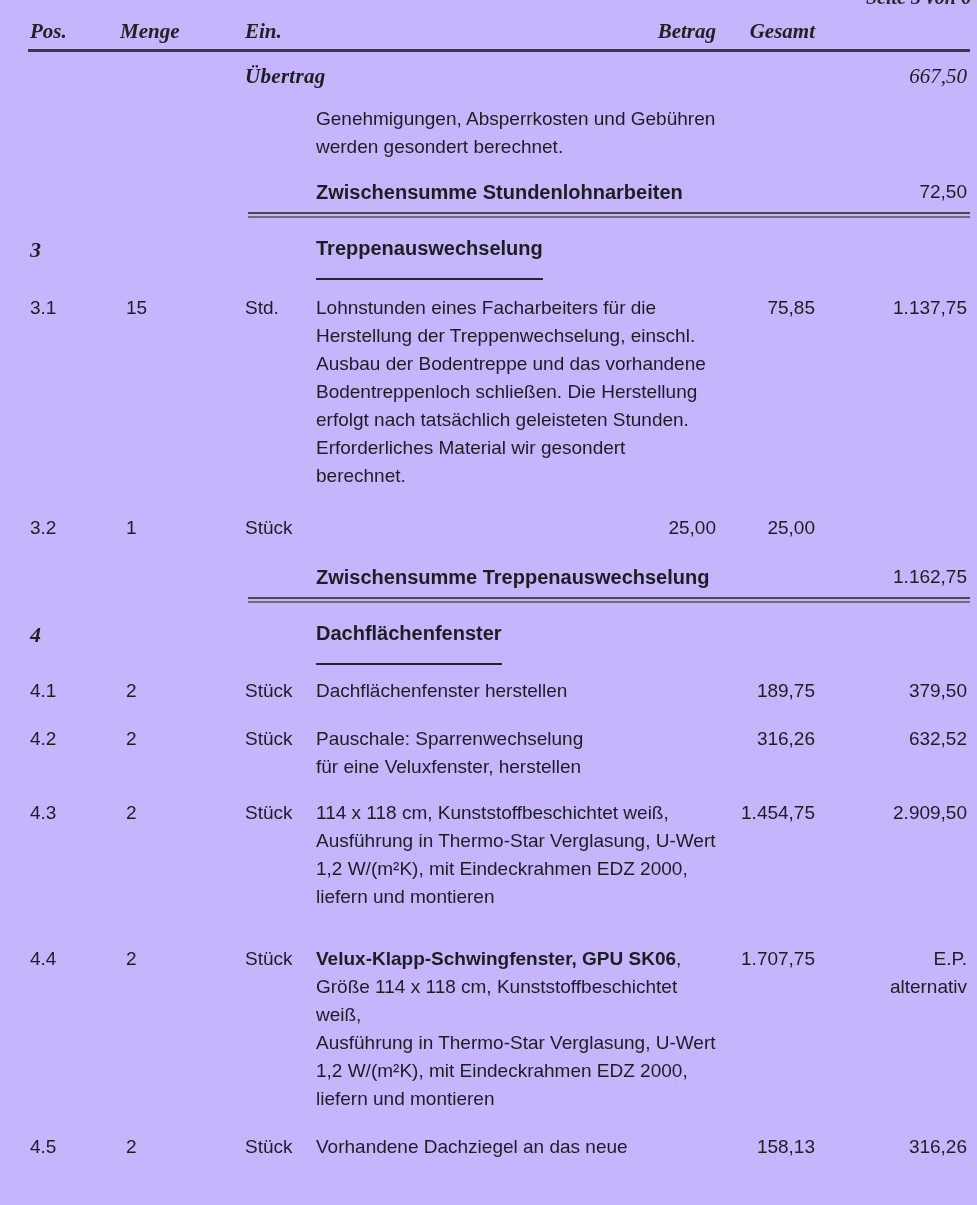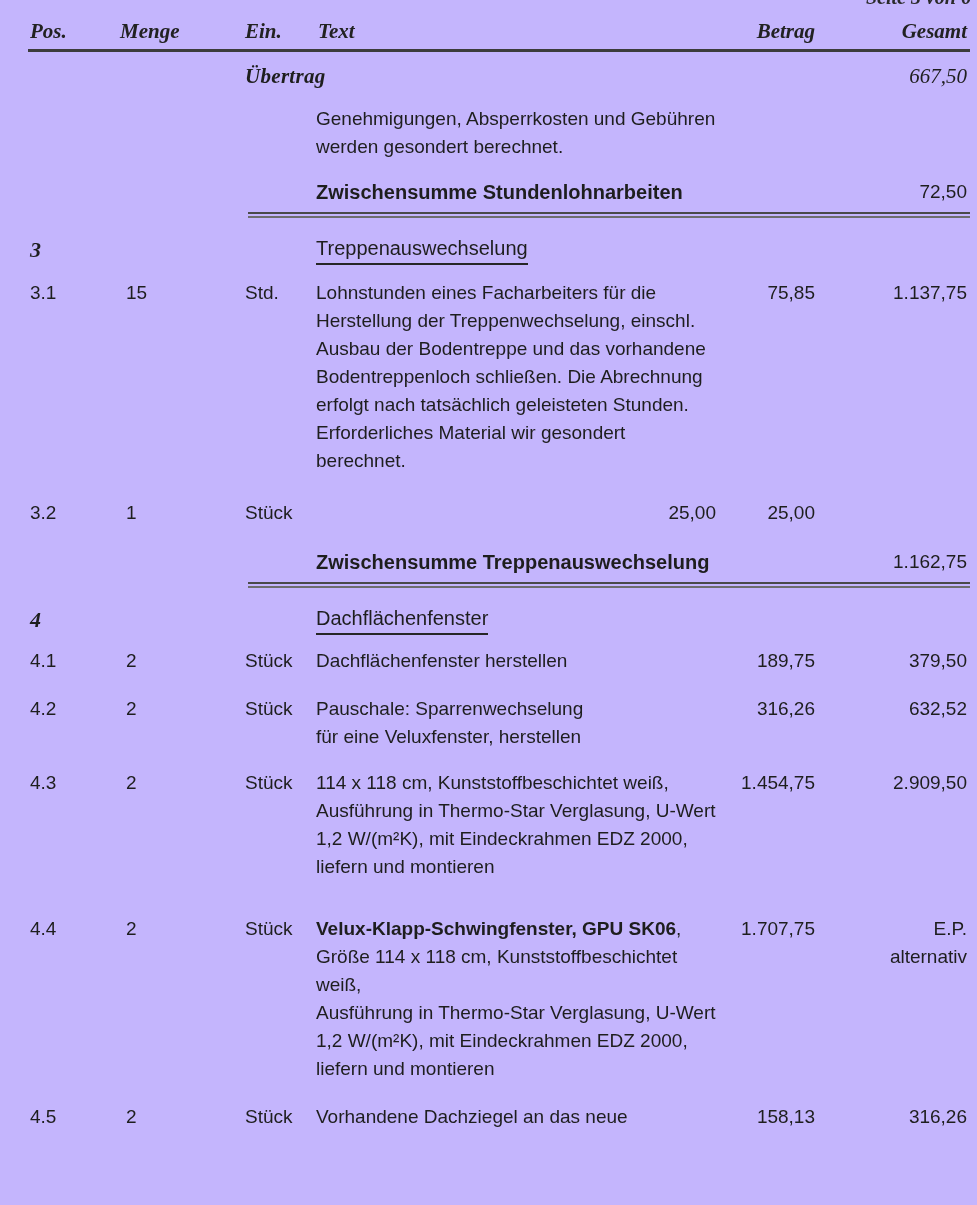--- a/index.html
+++ b/index.html
@@ -38,21 +38,21 @@
   .carry{font-family:"Liberation Serif",serif; font-style:italic; font-size:21px; line-height:26px;}
   .carry .c-label{grid-column:3 / 6; font-weight:bold; letter-spacing:0.3px;}
   .carry .c-gesamt{grid-column:6 / 7; font-weight:normal;}
   
   .note .c-text{grid-column:4 / 7;}
   
   .subtotal .c-label{grid-column:4 / 6; font-weight:bold; font-size:20px; line-height:26px;}
   .subtotal .c-gesamt{grid-column:6 / 7; line-height:26px;}
   
   .section .c-pos{font-family:"Liberation Serif",serif; font-weight:bold; font-style:italic; font-size:22px; line-height:28px;}
-  .section .c-title{grid-column:4 / 7; justify-self:start; font-weight:normal; font-size:20px; line-height:24px; border-bottom:2.5px solid #262626; padding-bottom:3px;}
+  .section .c-title{grid-column:4 / 7; justify-self:start; font-weight:bold; font-size:20px; line-height:24px; border-bottom:2.5px solid #262626; padding-bottom:18px;}
   
   #rows > :nth-child(1){margin-top:11px}
   #rows > :nth-child(2){margin-top:16px}
   #rows > :nth-child(3){margin-top:18px}
   #rows > :nth-child(4){margin-top:18px}
   #rows > :nth-child(5){margin-top:14px}
   #rows > :nth-child(6){margin-top:24px}
   #rows > :nth-child(7){margin-top:22px}
   #rows > :nth-child(8){margin-top:18px}
   #rows > :nth-child(9){margin-top:12px}
@@ -65,21 +65,20 @@
 </head>
 <body>
 
 <div class="page">
   <div class="pagenum">Seite 3 von 6</div>
 
   <div class="grid thead">
     <div class="h-pos">Pos.</div>
     <div class="h-menge">Menge</div>
     <div class="h-ein">Ein.</div>
-    <div class="h-text">Text</div>
     <div class="h-betrag">Betrag</div>
     <div class="h-gesamt">Gesamt</div>
   </div>
   <div class="head-rule"></div>
 
   <div id="rows">
       <div class="grid row carry">
         <div class="c-label">Übertrag</div>
         <div class="c-gesamt">667,50</div>
       </div>
@@ -103,21 +102,21 @@
         <div class="c-title">Treppenauswechselung</div>
       </div>
       <div class="grid row item">
         <div class="c-pos">3.1</div>
         <div class="c-menge">15</div>
         <div class="c-ein">Std.</div>
         <div class="c-text">
           <div class="">Lohnstunden eines Facharbeiters für die</div>
           <div class="">Herstellung der Treppenwechselung, einschl.</div>
           <div class="">Ausbau der Bodentreppe und das vorhandene</div>
-          <div class="">Bodentreppenloch schließen. Die Abrechnung</div>
+          <div class="">Bodentreppenloch schließen. Die Herstellung</div>
           <div class="">erfolgt nach tatsächlich geleisteten Stunden.</div>
           <div class="">Erforderliches Material wir gesondert berechnet.</div>
         </div>
         <div class="c-betrag">75,85</div>
         <div class="c-gesamt">1.137,75</div>
       </div>
       <div class="grid row item">
         <div class="c-pos">3.2</div>
         <div class="c-menge">1</div>
         <div class="c-ein">Stück</div>

